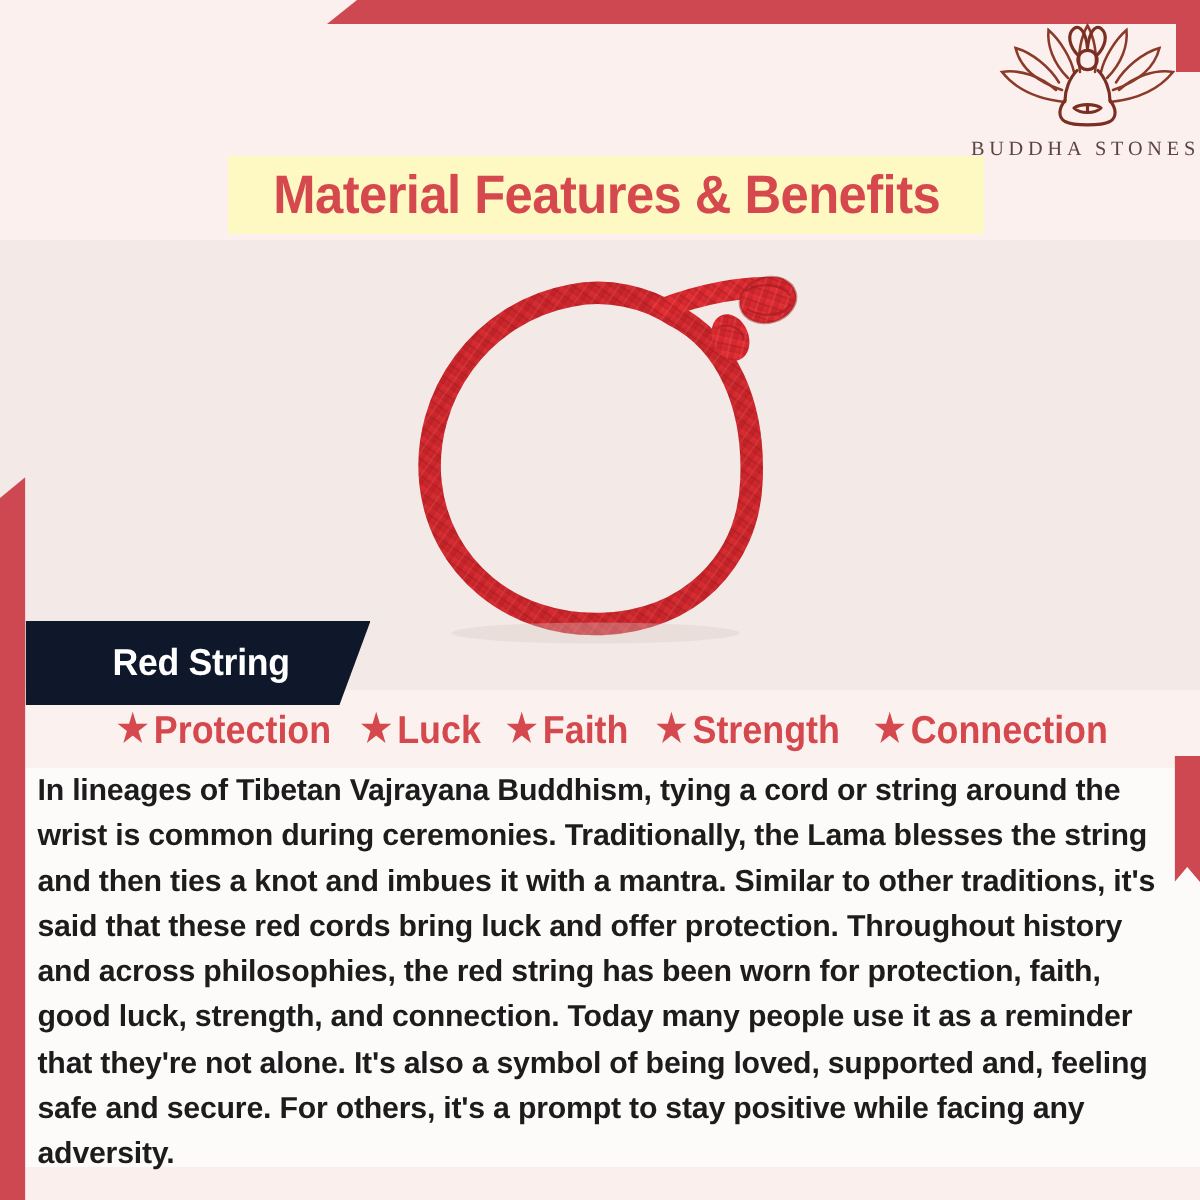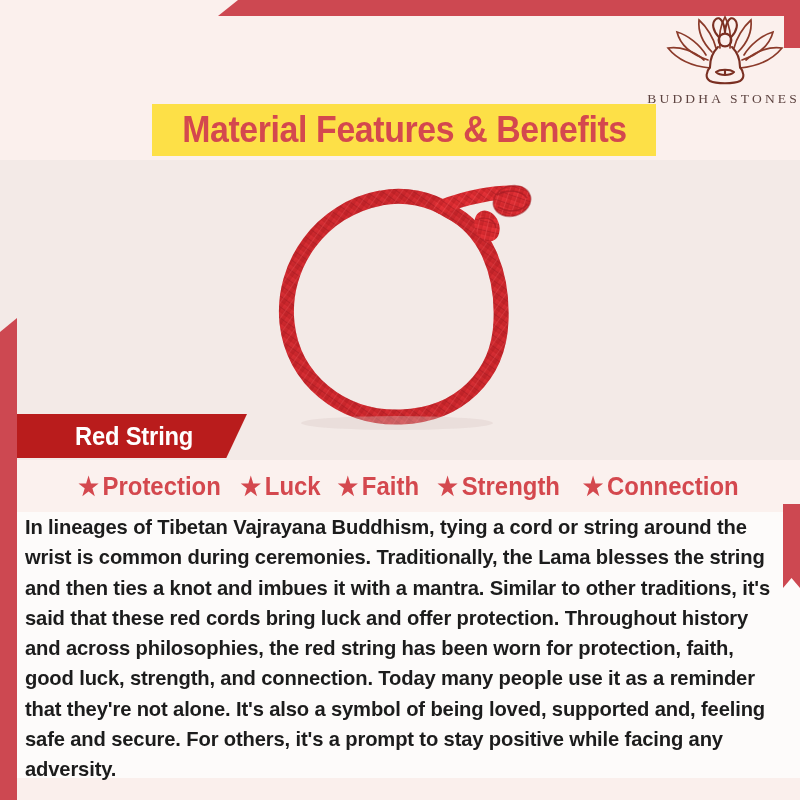--- a/index.html
+++ b/index.html
@@ -55,43 +55,43 @@
   #logo-wordmark{
     margin-top:3px;
     font-family:"Liberation Serif", serif;
     font-size:13.5px; letter-spacing:3.2px;
     color:#5d4340; font-weight:400;
   }
 
   
   #title-banner{
     position:absolute; top:104px; left:152px; width:504px; height:52px;
-    background:#fde047;
+    background:#fef9c3;
     display:flex; align-items:center; justify-content:center;
     z-index:6;
   }
   #title-text{
     font-size:36px; font-weight:bold; color:#d4484e;
     letter-spacing:-0.4px;
     font-family:"Liberation Sans Narrow","Liberation Sans", sans-serif;
     transform:scaleX(0.94); transform-origin:center;
     white-space:nowrap;
   }
 
   
   #hero{
     position:absolute; top:165px; left:0; right:0; height:295px;
     display:flex; align-items:center; justify-content:center;
     z-index:3;
   }
 
   
   #label-banner{
-    position:absolute; top:414px; left:17px; width:230px; height:44px;
-    background:#b91c1c;
+    position:absolute; top:414px; left:17px; width:230px; height:56px;
+    background:#0f172a;
     clip-path:polygon(0 0, 100% 0, 91% 100%, 0 100%);
     display:flex; align-items:center;
     z-index:7;
   }
   #label-text{
     color:#ffffff; font-size:25px; font-weight:bold;
     margin-left:58px; letter-spacing:-0.2px;
     transform:scaleX(0.95); transform-origin:left center;
   }
 

